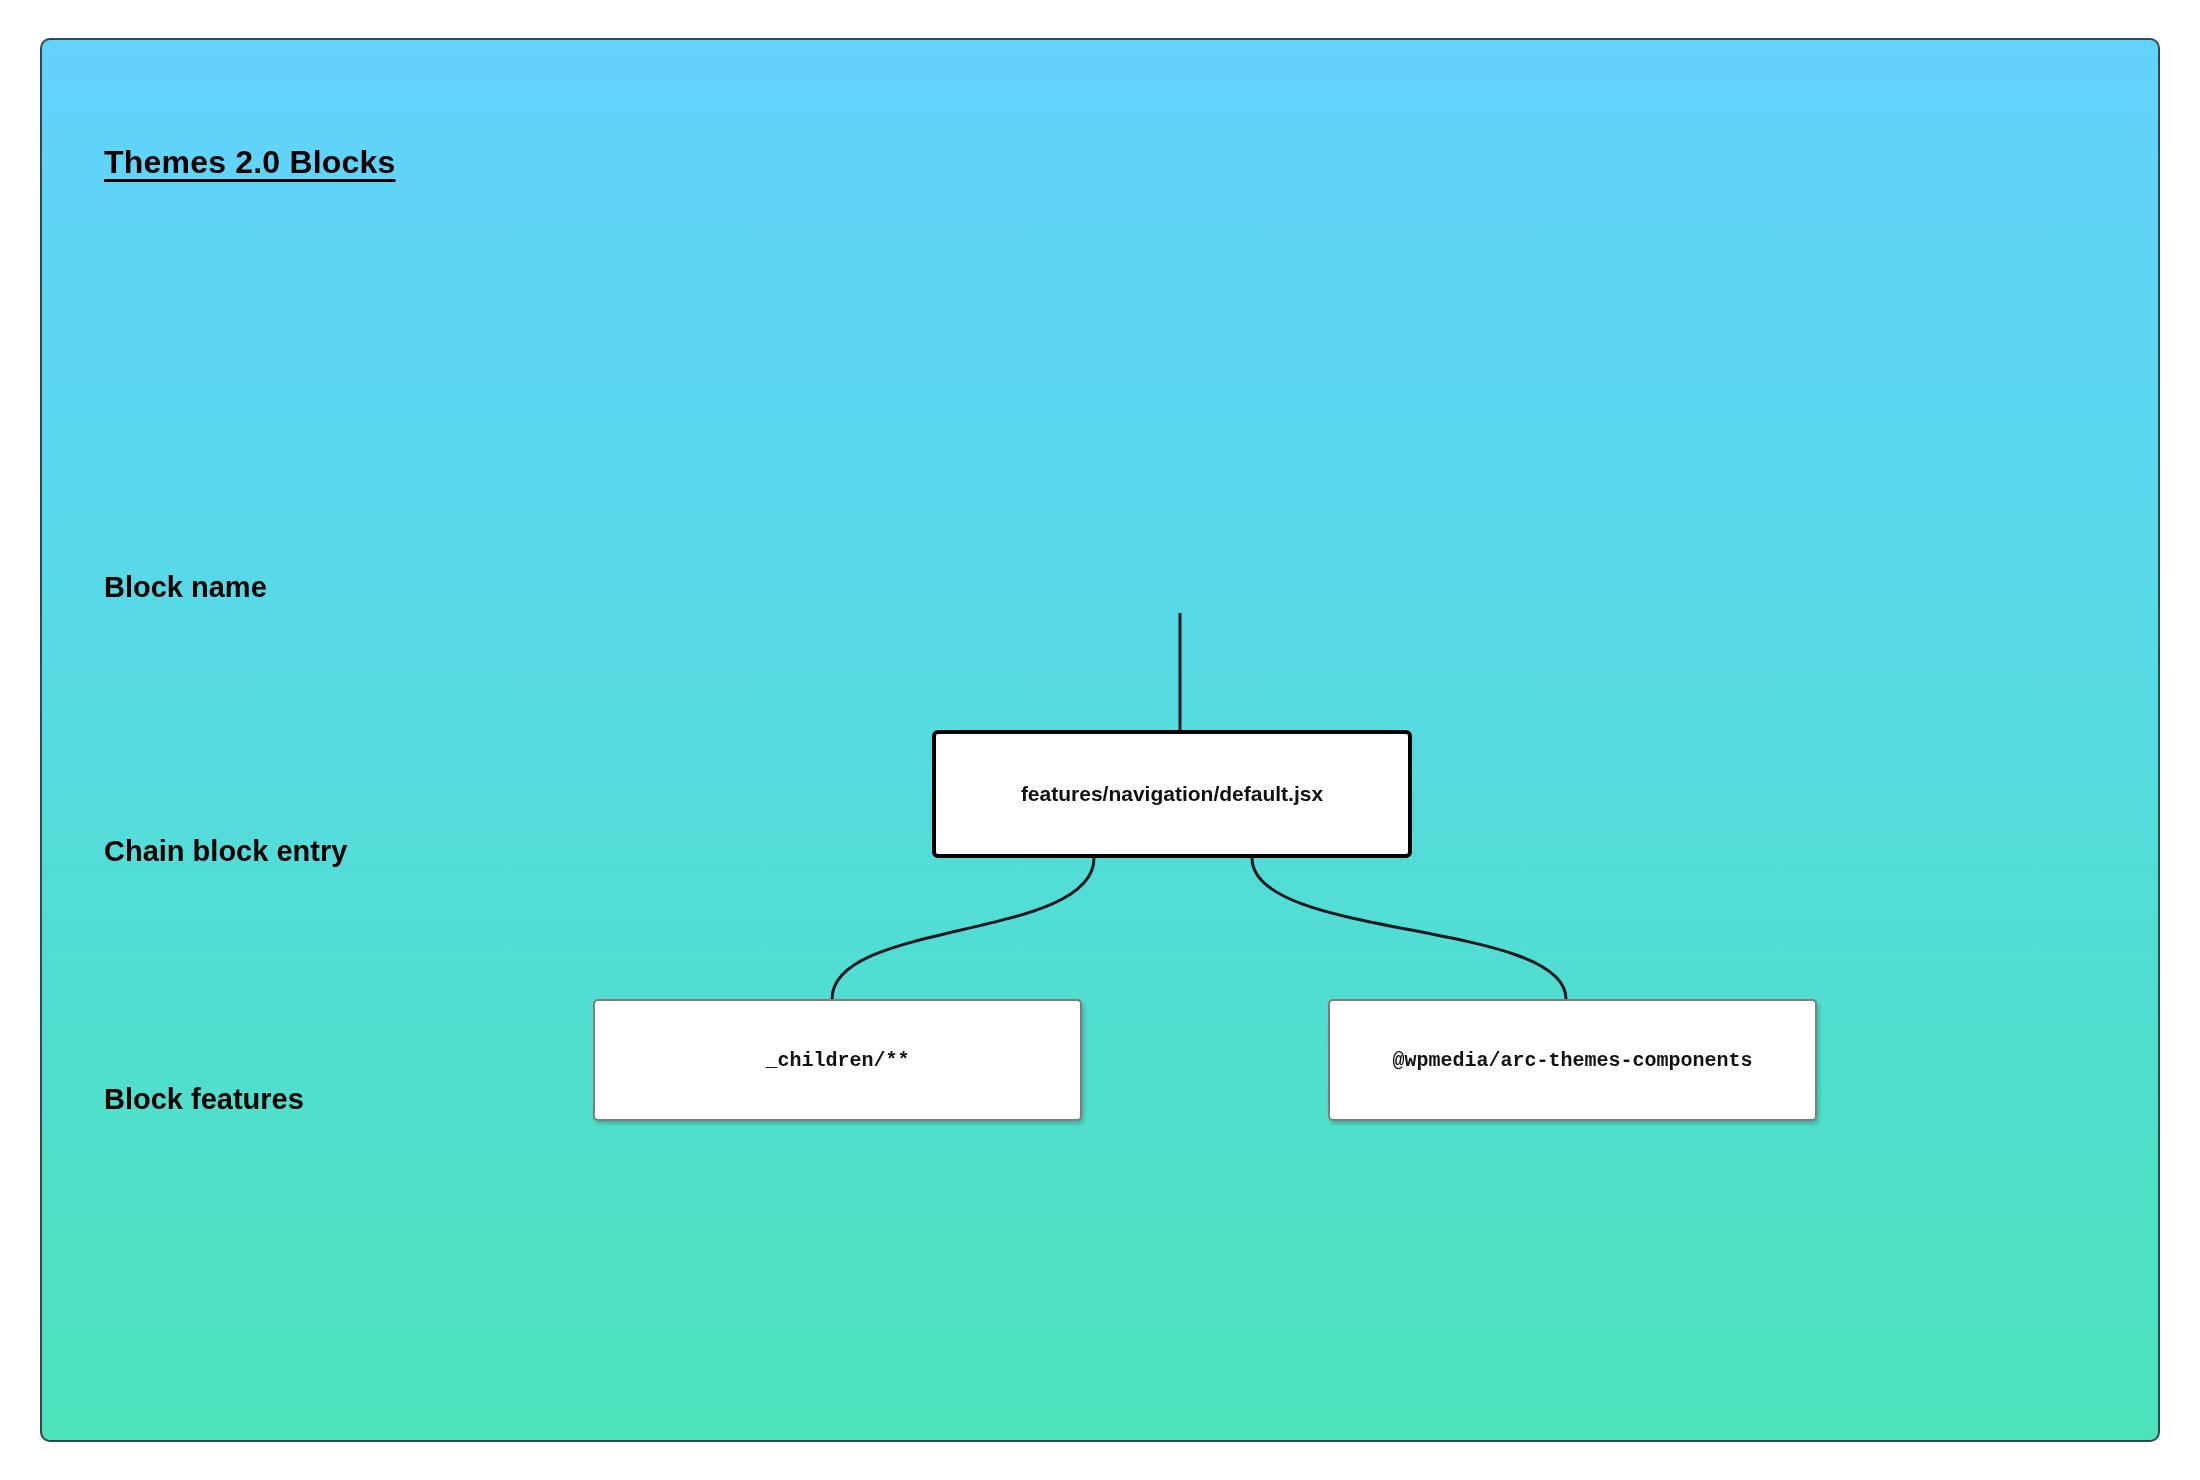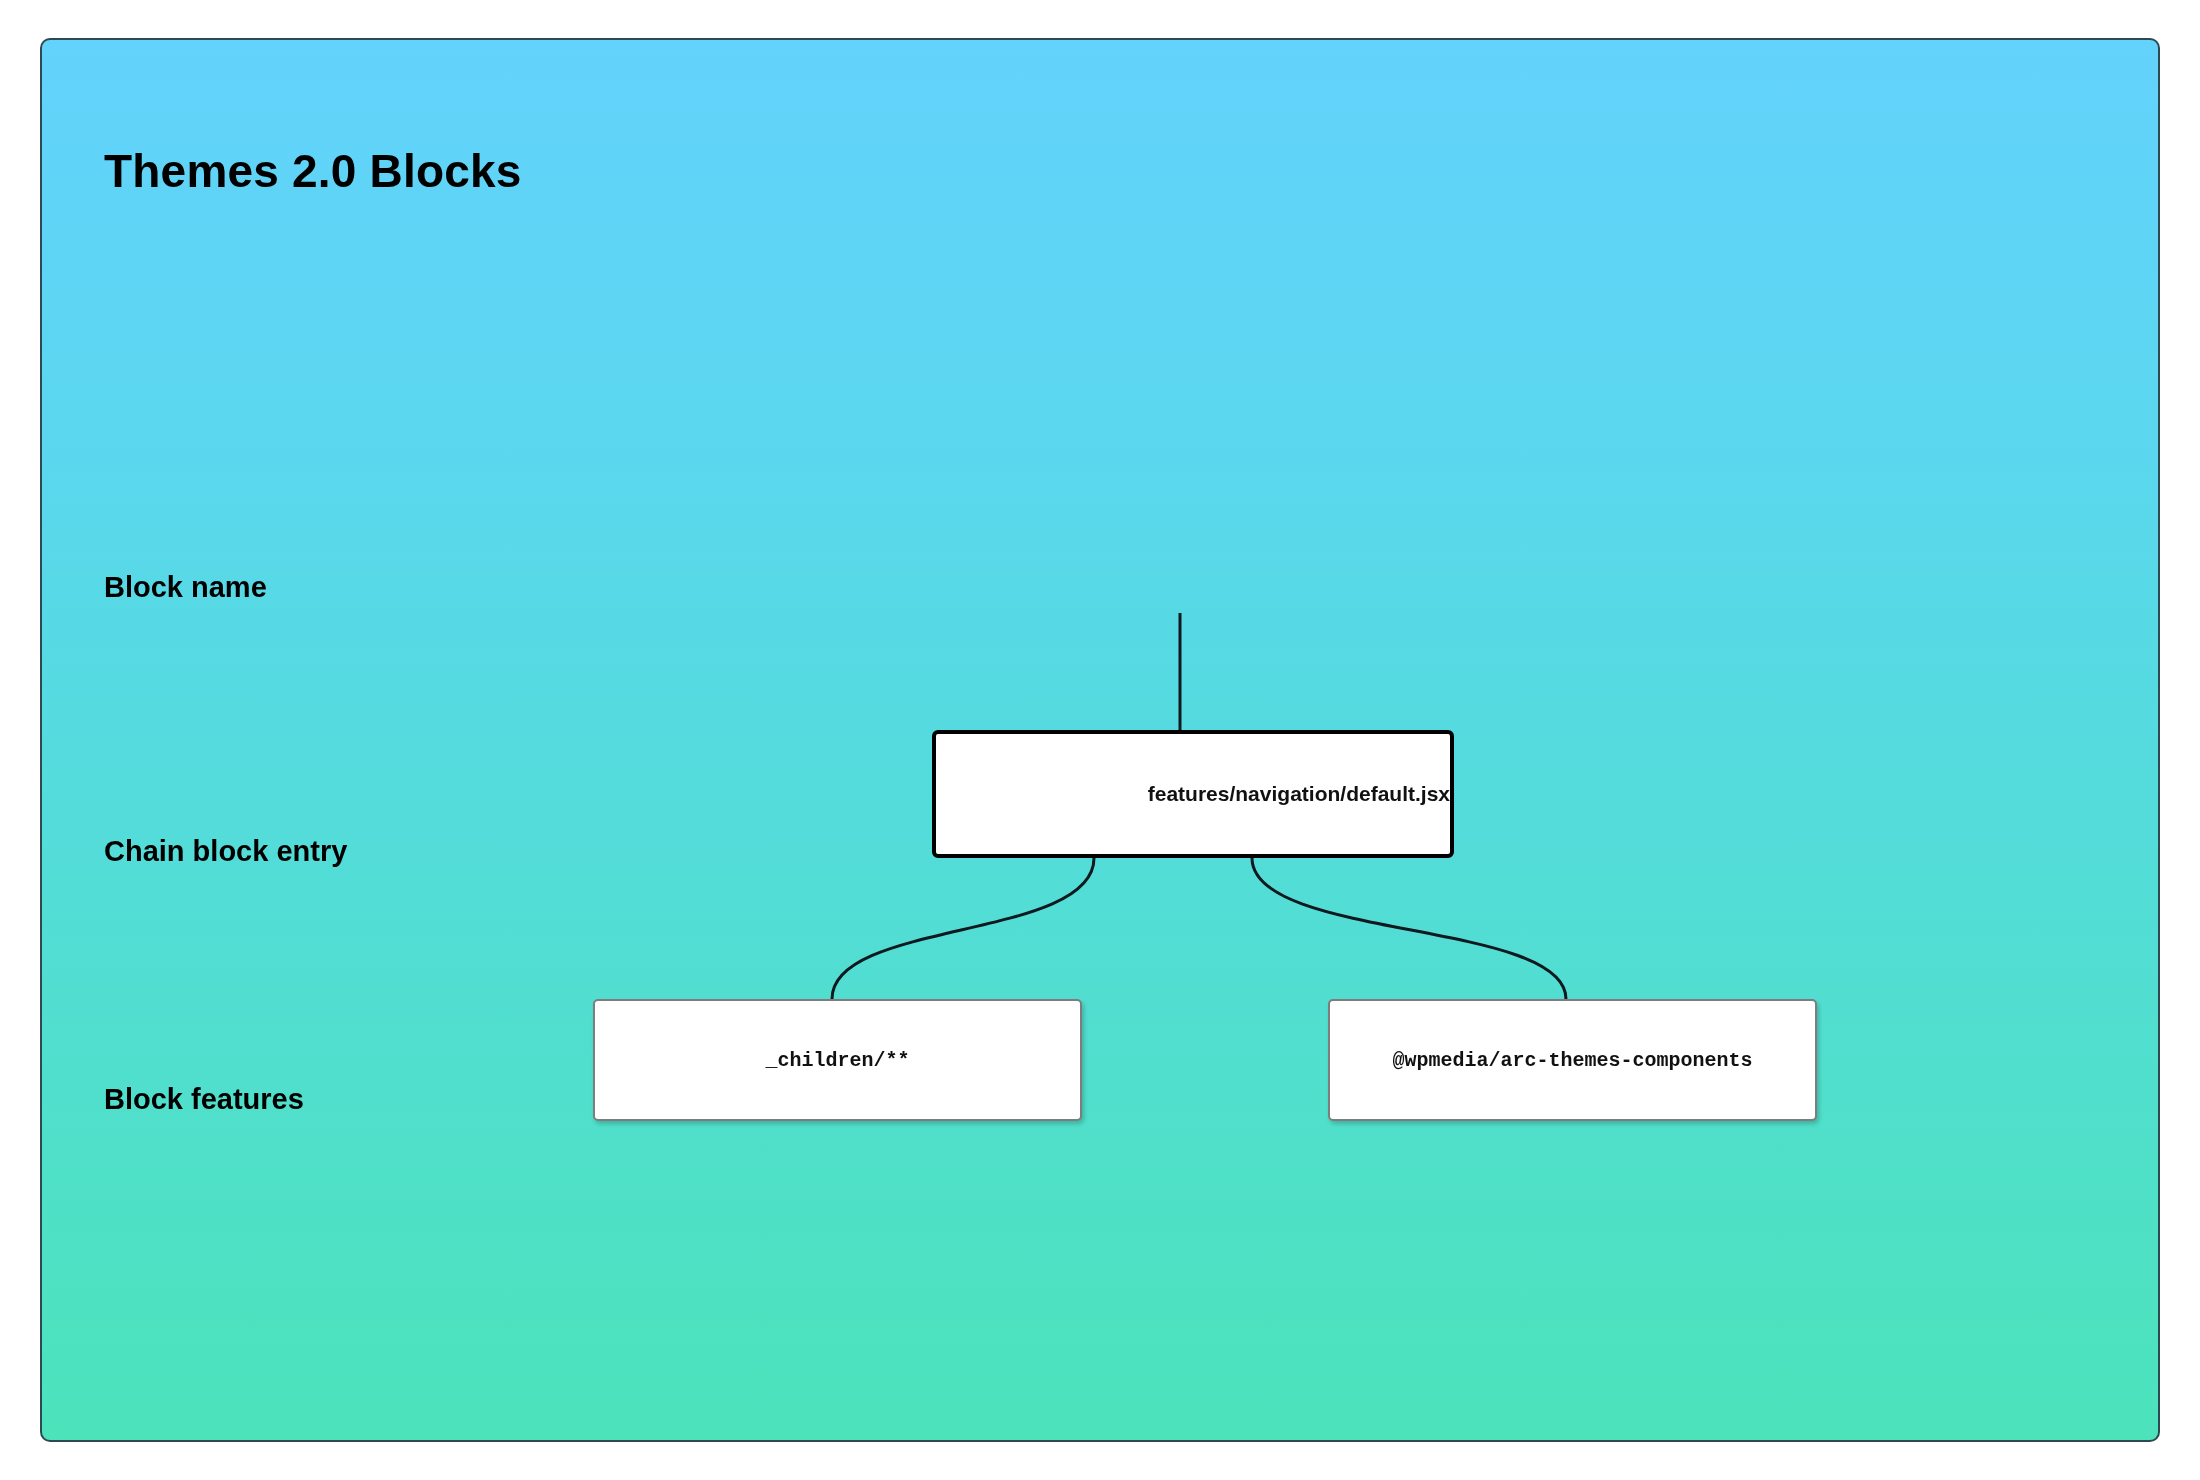--- a/index.html
+++ b/index.html
@@ -26,23 +26,24 @@
     border-radius: 10px;
     background: linear-gradient(180deg, #63d2fc 0%, #5ad7ee 30%, #52ddd5 62%, #4ce3bb 100%);
     overflow: hidden;
   }
 
   
   #diagram-title {
     position: absolute;
     left: 62px;
     top: 104px;
-    font-size: 46px;
+    font-size: 32px;
     font-weight: bold;
     color: #000000;
+    text-decoration: underline;
     text-underline-offset: 6px;
     letter-spacing: 0.2px;
     white-space: nowrap;
   }
 
   
   .row-label {
     position: absolute;
     left: 62px;
     font-size: 29px;
@@ -107,29 +108,29 @@
     right: 2px;
     height: 3px;
     background: #e2e2e2;
   }
 
   
   #fusion-entry-box {
     position: absolute;
     left: 890px;
     top: 690px;
-    width: 522px;
+    width: 480px;
     height: 128px;
     box-sizing: border-box;
     background: #ffffff;
     border: 4px solid #000000;
     border-radius: 6px;
     display: flex;
     align-items: center;
-    justify-content: flex-end;
+    justify-content: center;
   }
   #fusion-entry-text {
     font-size: 21px;
     font-weight: bold;
     color: #111111;
     white-space: nowrap;
   }
 
   
   .child-box {

